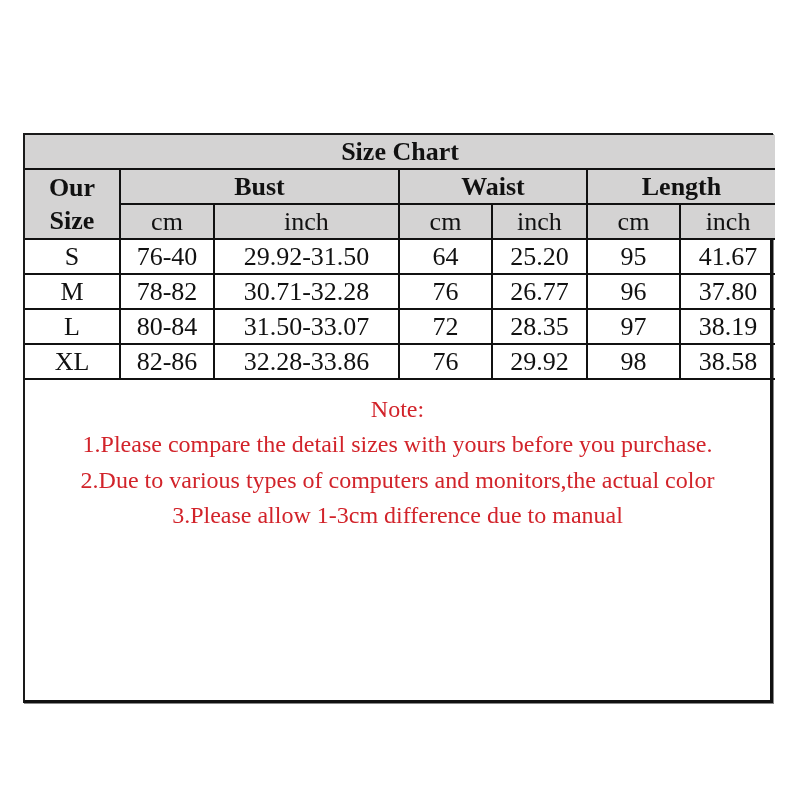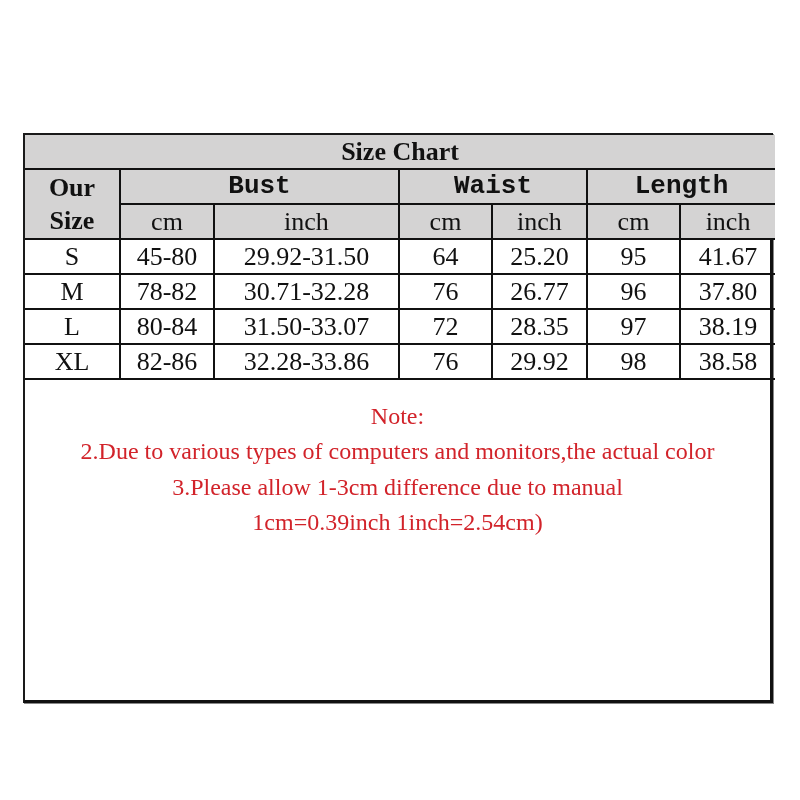--- a/index.html
+++ b/index.html
@@ -46,32 +46,32 @@
   table.size-chart tr:first-child td { border-top: none; }
   table.size-chart td:first-child { border-left: none; }
   table.size-chart td:last-child { border-right: none; }
 
   .hdr { background: #d4d3d3; }
   td.title-cell {
     font-weight: bold;
     font-size: 25px;
     height: 34px;
   }
-  td.group-cell { font-weight: bold; font-size: 25px; font-family: Liberation Mono, monospace; }
+  td.group-cell { font-weight: bold; font-size: 25px; }
   td.size-label-cell {
     font-weight: bold;
     font-size: 25px;
     line-height: 36px;
   }
 
   .notes {
     position: absolute;
     left: 0;
     right: 0;
-    top: 264px;
+    top: 257px;
     text-align: center;
     color: #d2232a;
     font-size: 24px;
     line-height: 35.3px;
   }
   .notes div { white-space: nowrap; }
 </style>
 </head>
 <body>
 
@@ -102,21 +102,21 @@
     <tr>
       <td class="hdr">cm</td>
       <td class="hdr">inch</td>
       <td class="hdr">cm</td>
       <td class="hdr">inch</td>
       <td class="hdr">cm</td>
       <td class="hdr">inch</td>
     </tr>
     <tr>
       <td>S</td>
-      <td>45-80</td>
+      <td>76-40</td>
       <td>29.92-31.50</td>
       <td>64</td>
       <td>25.20</td>
       <td>95</td>
       <td>41.67</td>
     </tr>
     <tr>
       <td>M</td>
       <td>78-82</td>
       <td>30.71-32.28</td>
@@ -141,17 +141,17 @@
       <td>76</td>
       <td>29.92</td>
       <td>98</td>
       <td>38.58</td>
     </tr>
   </tbody>
     </table>
 
   <div class="notes">
     <div>Note:</div>
+    <div>1.Please compare the detail sizes with yours before you purchase.</div>
     <div>2.Due to various types of computers and monitors,the actual color</div>
     <div>3.Please allow 1-3cm difference due to manual</div>
-    <div>1cm=0.39inch 1inch=2.54cm)</div>
   </div>
 </div>
 
 </body></html>

